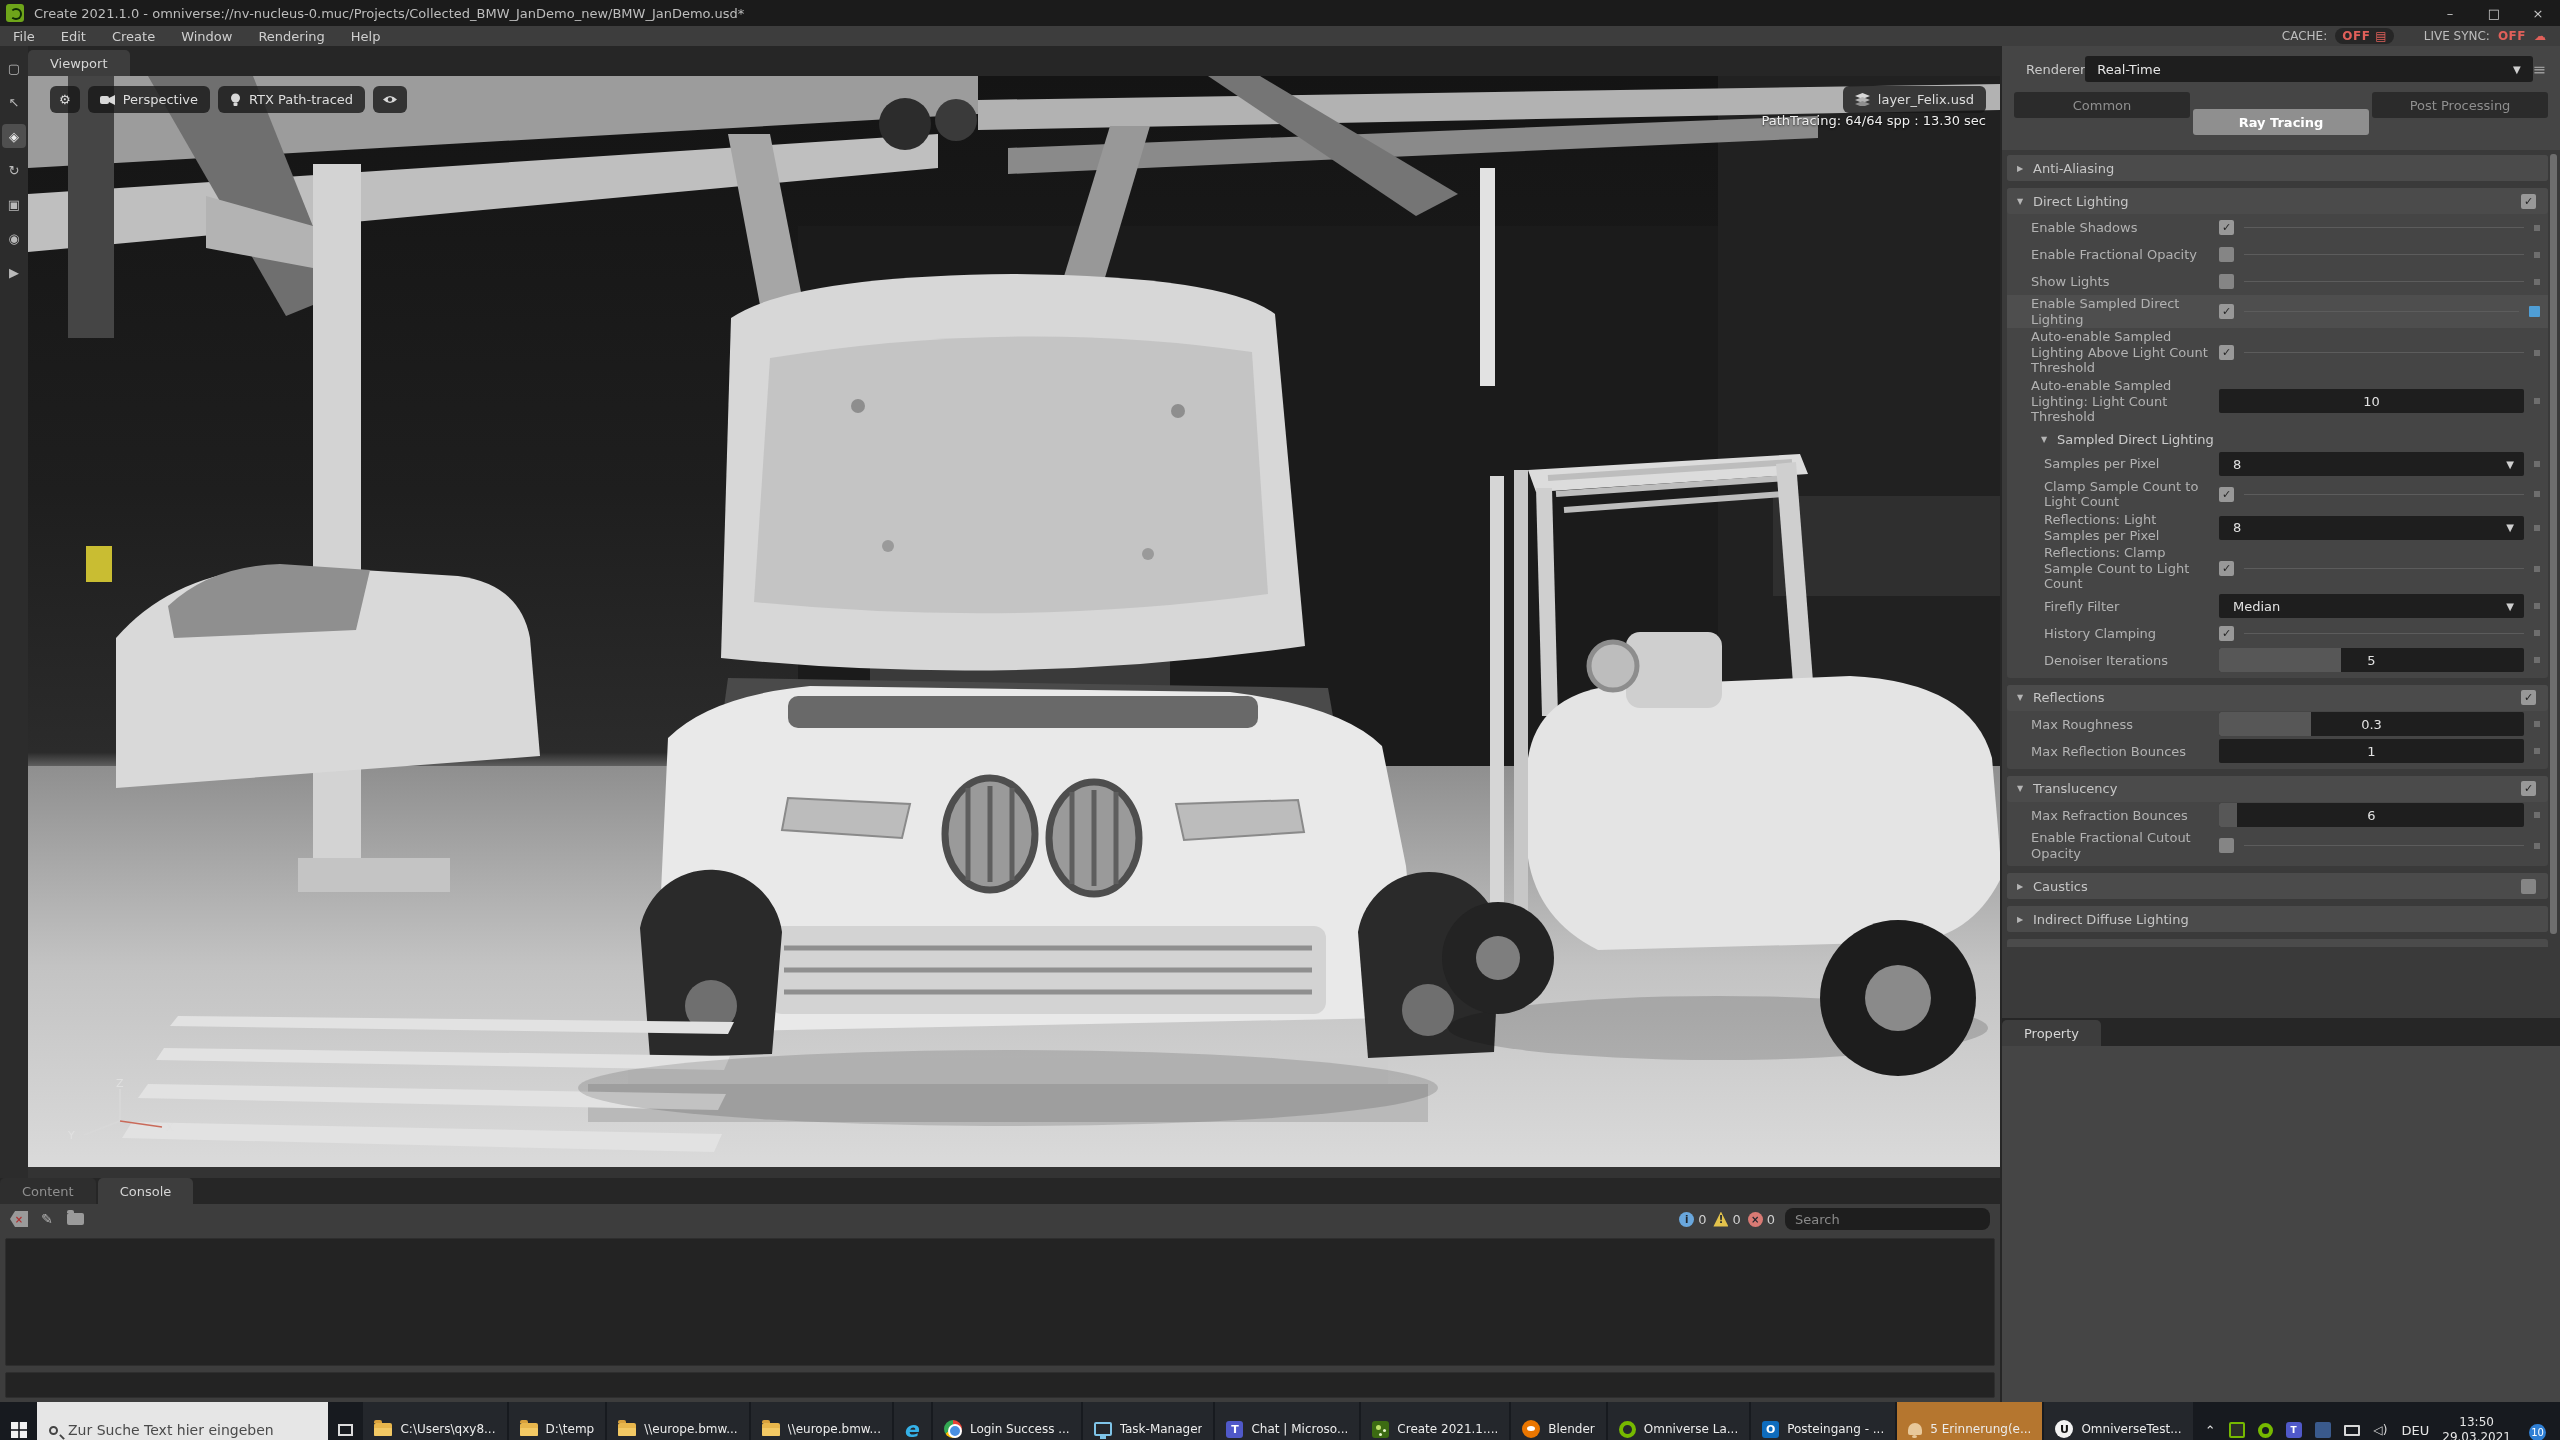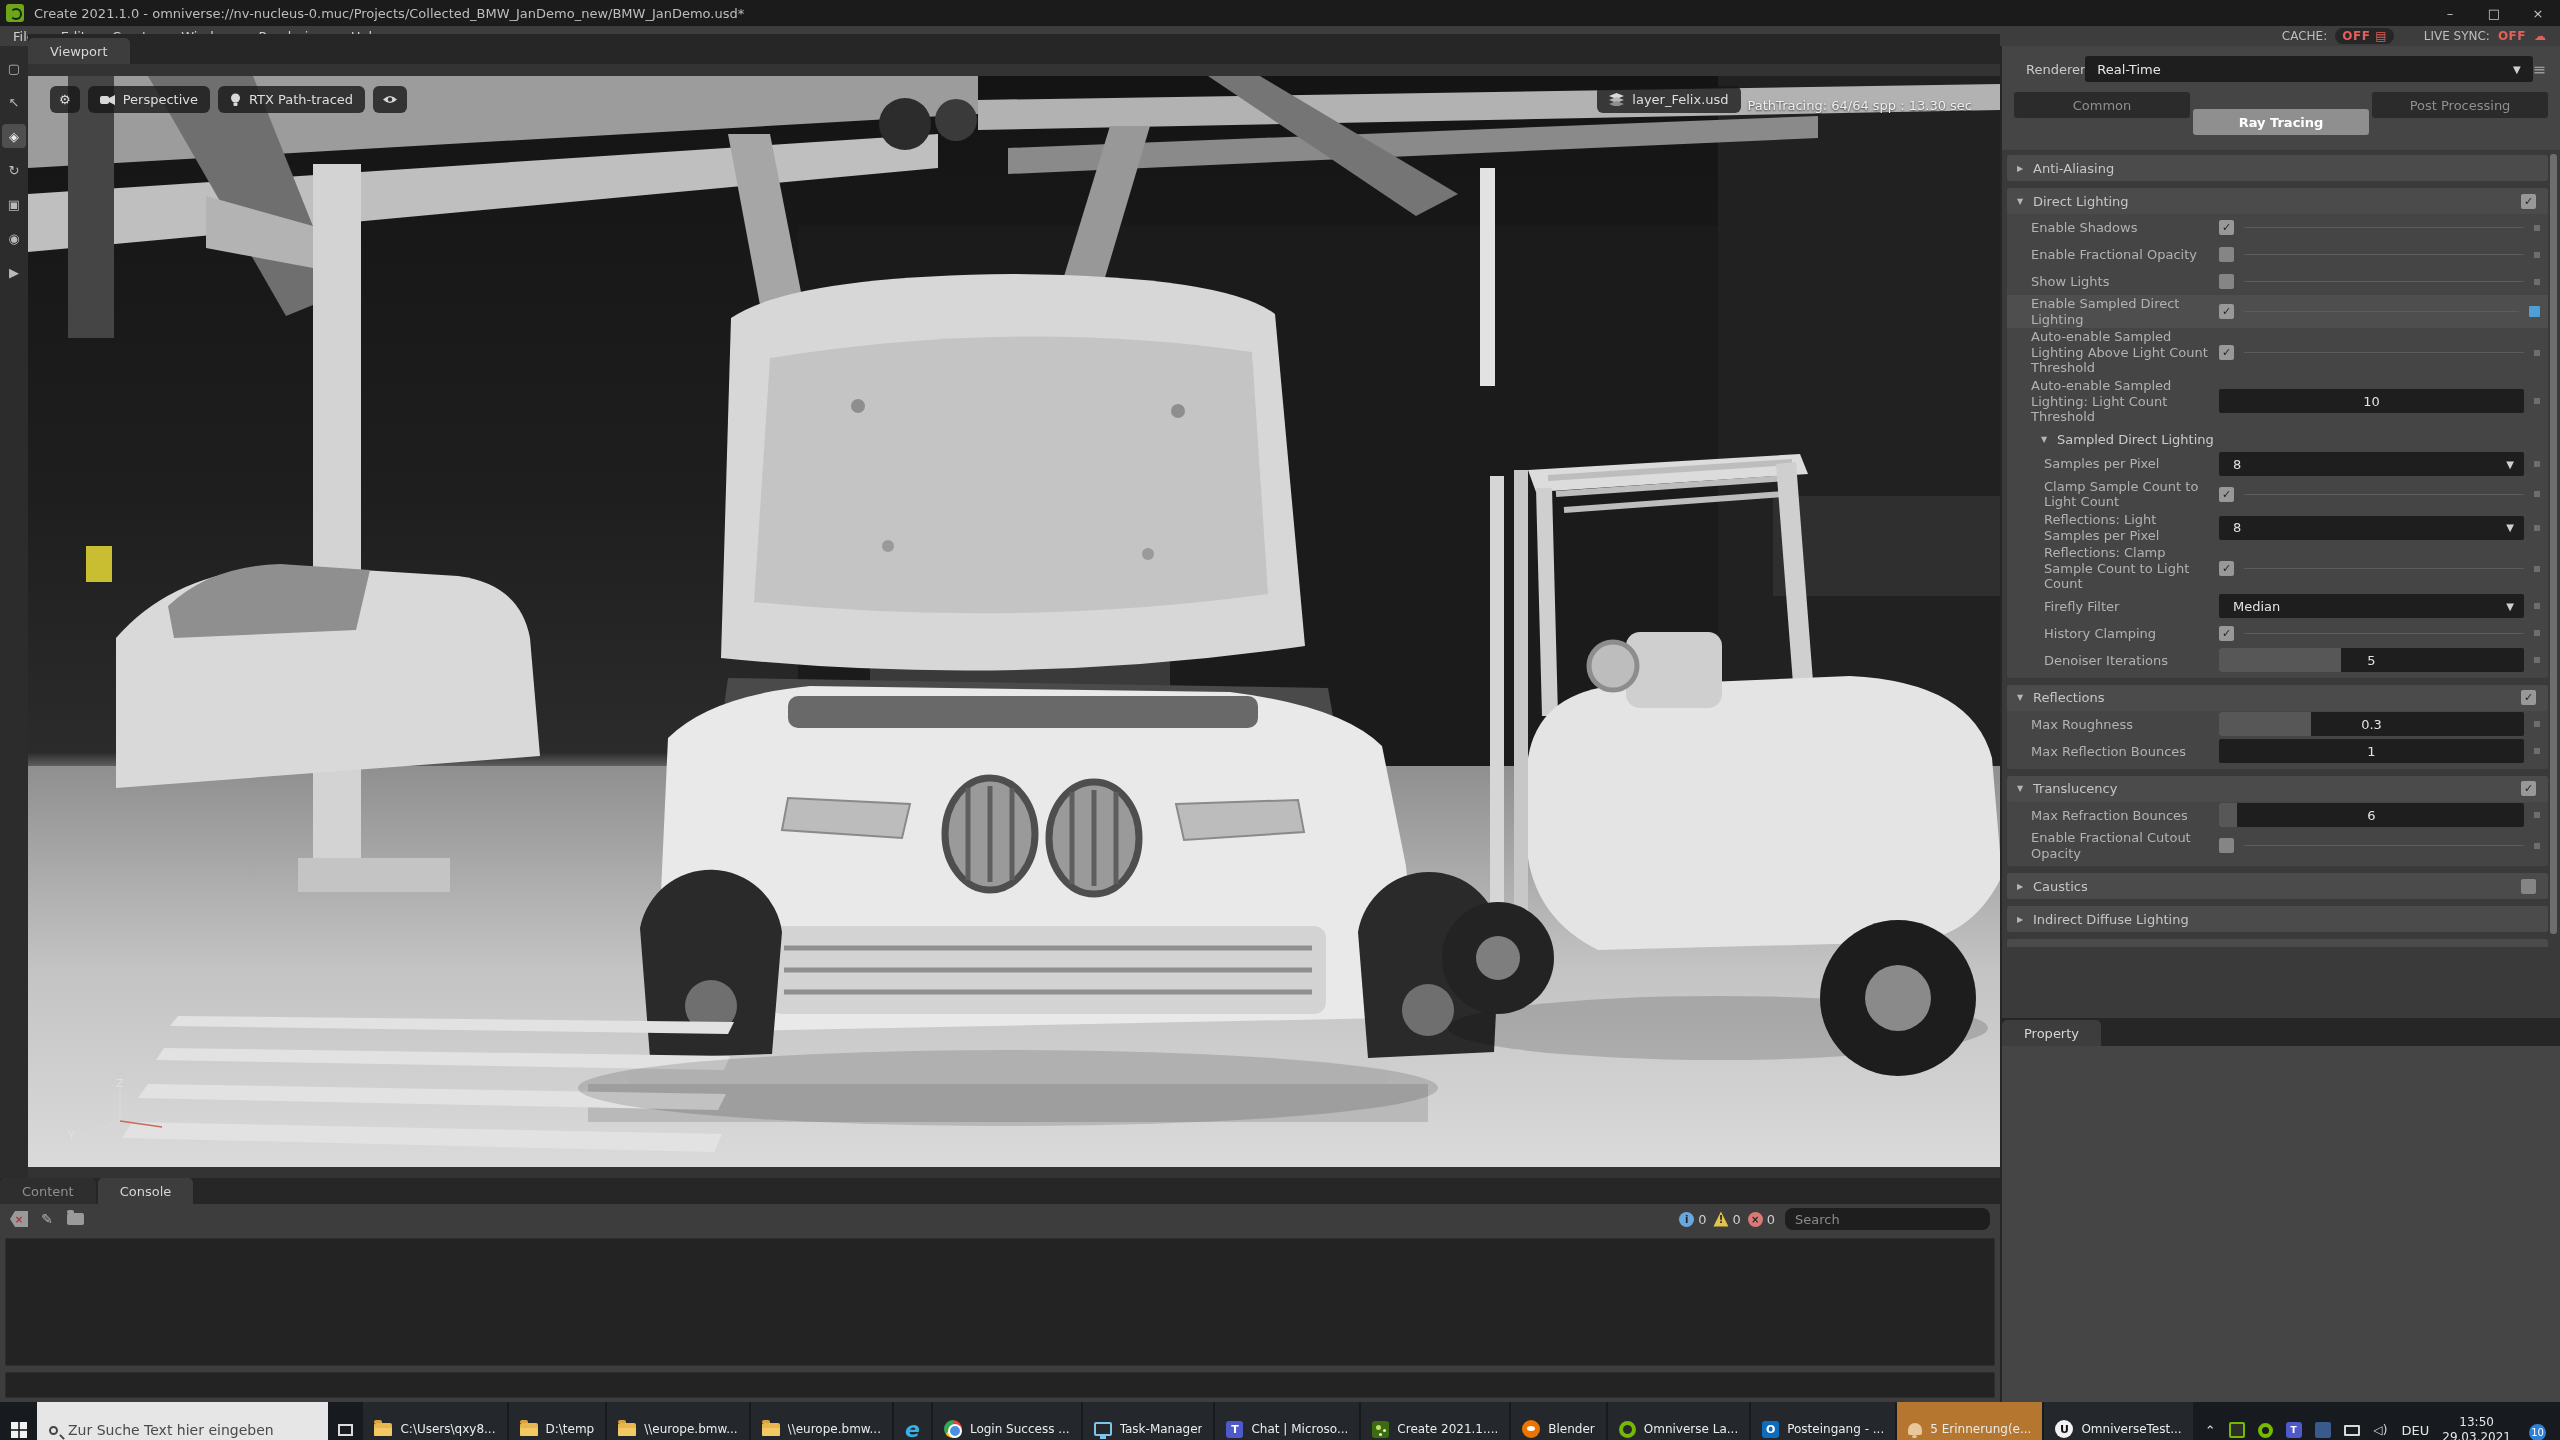--- a/index.html
+++ b/index.html
@@ -22,30 +22,30 @@
   .status-off { color:#e0605a; font-weight:bold; letter-spacing:.5px; }
   .pill { background:#262626; border-radius:8px; padding:1px 7px; display:flex; align-items:center; gap:5px; }
   .mini-icon { color:#e0605a; font-size:12px; line-height:1; }
 
   
   .left-strip { position:absolute; left:0; top:46px; width:28px; height:1356px; background:#2c2c2c; display:flex; flex-direction:column; align-items:center; padding-top:10px; gap:10px; }
   .tool { width:24px; height:24px; display:flex; align-items:center; justify-content:center; color:#b9b9b9; font-size:13px; border-radius:4px; }
   .tool.active { background:#4f4f4f; color:#eaeaea; }
 
   
-  .vp-tabbar { position:absolute; left:28px; top:34px; width:1972px; height:30px; background:#262626; display:flex; align-items:flex-end; }
+  .vp-tabbar { position:absolute; left:28px; top:46px; width:1972px; height:30px; background:#262626; display:flex; align-items:flex-end; }
   .tab { height:26px; padding:0 22px; display:flex; align-items:center; font-size:13px; color:#8f8f8f; background:#2e2e2e; border-radius:5px 5px 0 0; margin-right:2px; }
   .tab.active { background:#3d3d3d; color:#d6d6d6; }
   .vp-scene { position:absolute; left:28px; top:76px; width:1972px; height:1091px; background:#1a1a1a; overflow:hidden; }
   .scene-svg { position:absolute; left:0; top:0; width:100%; height:100%; }
 
   .vp-toolbar { position:absolute; left:22px; top:10px; display:flex; gap:8px; align-items:center; }
   .vp-btn { height:27px; background:rgba(22,22,22,.78); border-radius:6px; display:flex; gap:8px; padding:0 12px; align-items:center; color:#dedede; font-size:13px; }
   .vp-btn.square { padding:0 9px; }
-  .vp-right { position:absolute; right:28px; top:10px; display:flex; flex-direction:row; align-items:flex-end; gap:7px; }
+  .vp-right { position:absolute; right:14px; top:10px; display:flex; flex-direction:column; align-items:flex-end; }
   .progress-text { font-size:13px; color:#efefef; text-shadow:0 1px 2px rgba(0,0,0,.7); }
   .axis-gizmo { position:absolute; left:30px; bottom:18px; }
 
   
   .bottom-panel { position:absolute; left:0; top:1178px; width:2000px; height:224px; background:#3d3d3d; }
   .bp-tabbar { height:26px; background:#262626; display:flex; align-items:flex-end; }
   .bp-toolbar { height:30px; display:flex; align-items:center; padding:0 10px; gap:10px; }
   .ci { width:18px; height:16px; display:flex; align-items:center; justify-content:center; }
   .ci-clear { background:#9a9a9a; clip-path:polygon(28% 0,100% 0,100% 100%,28% 100%,0 50%); color:#b03030; font-size:10px; font-weight:bold; }
   .ci-edit { color:#b5b5b5; font-size:14px; }

